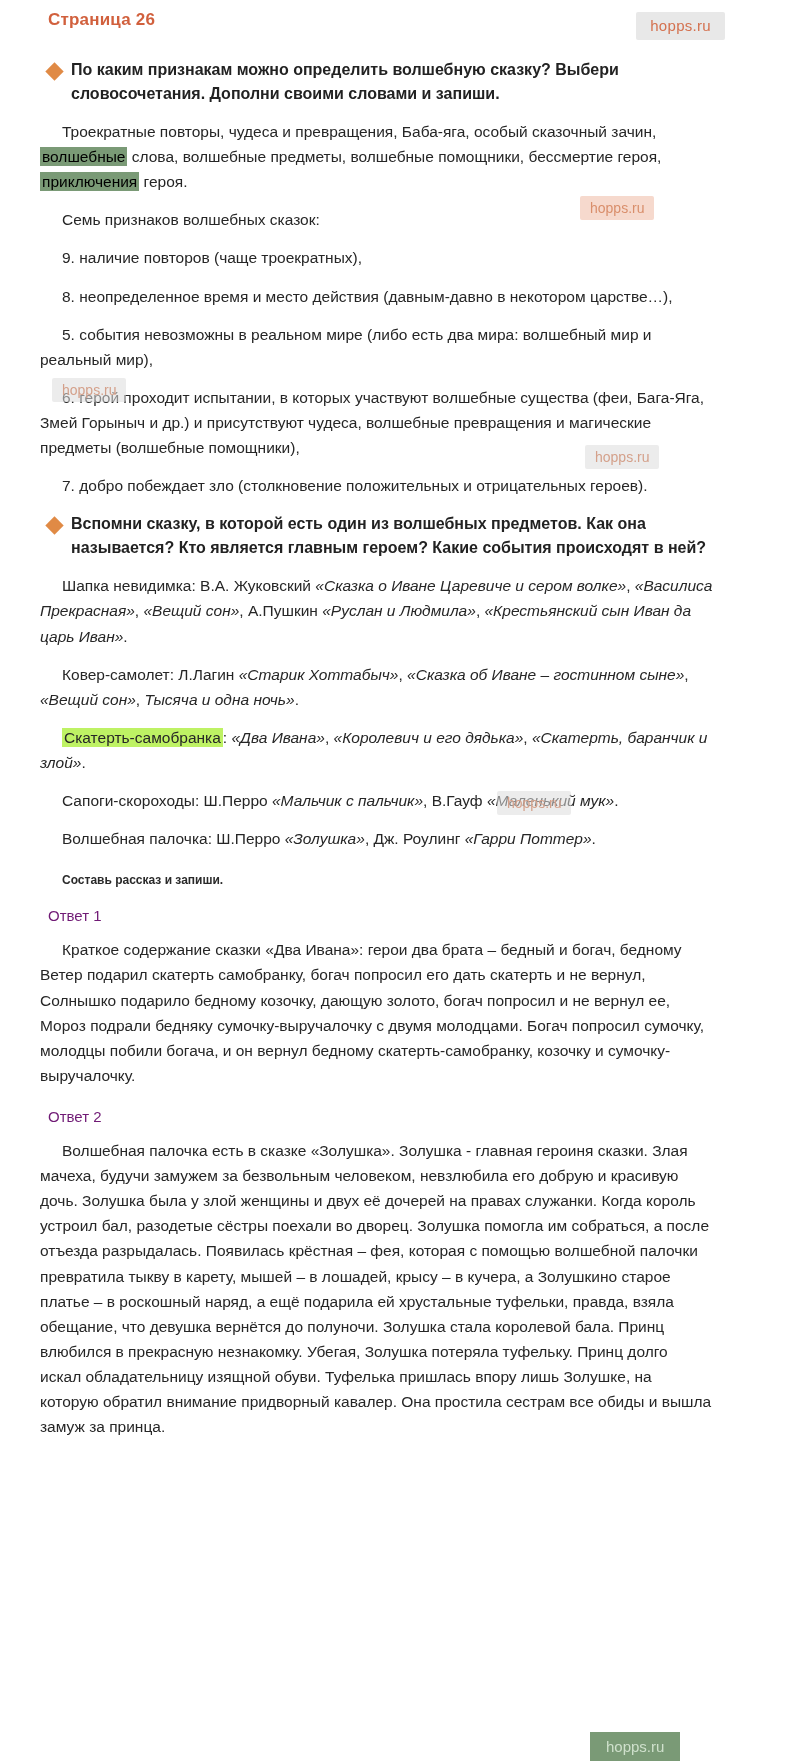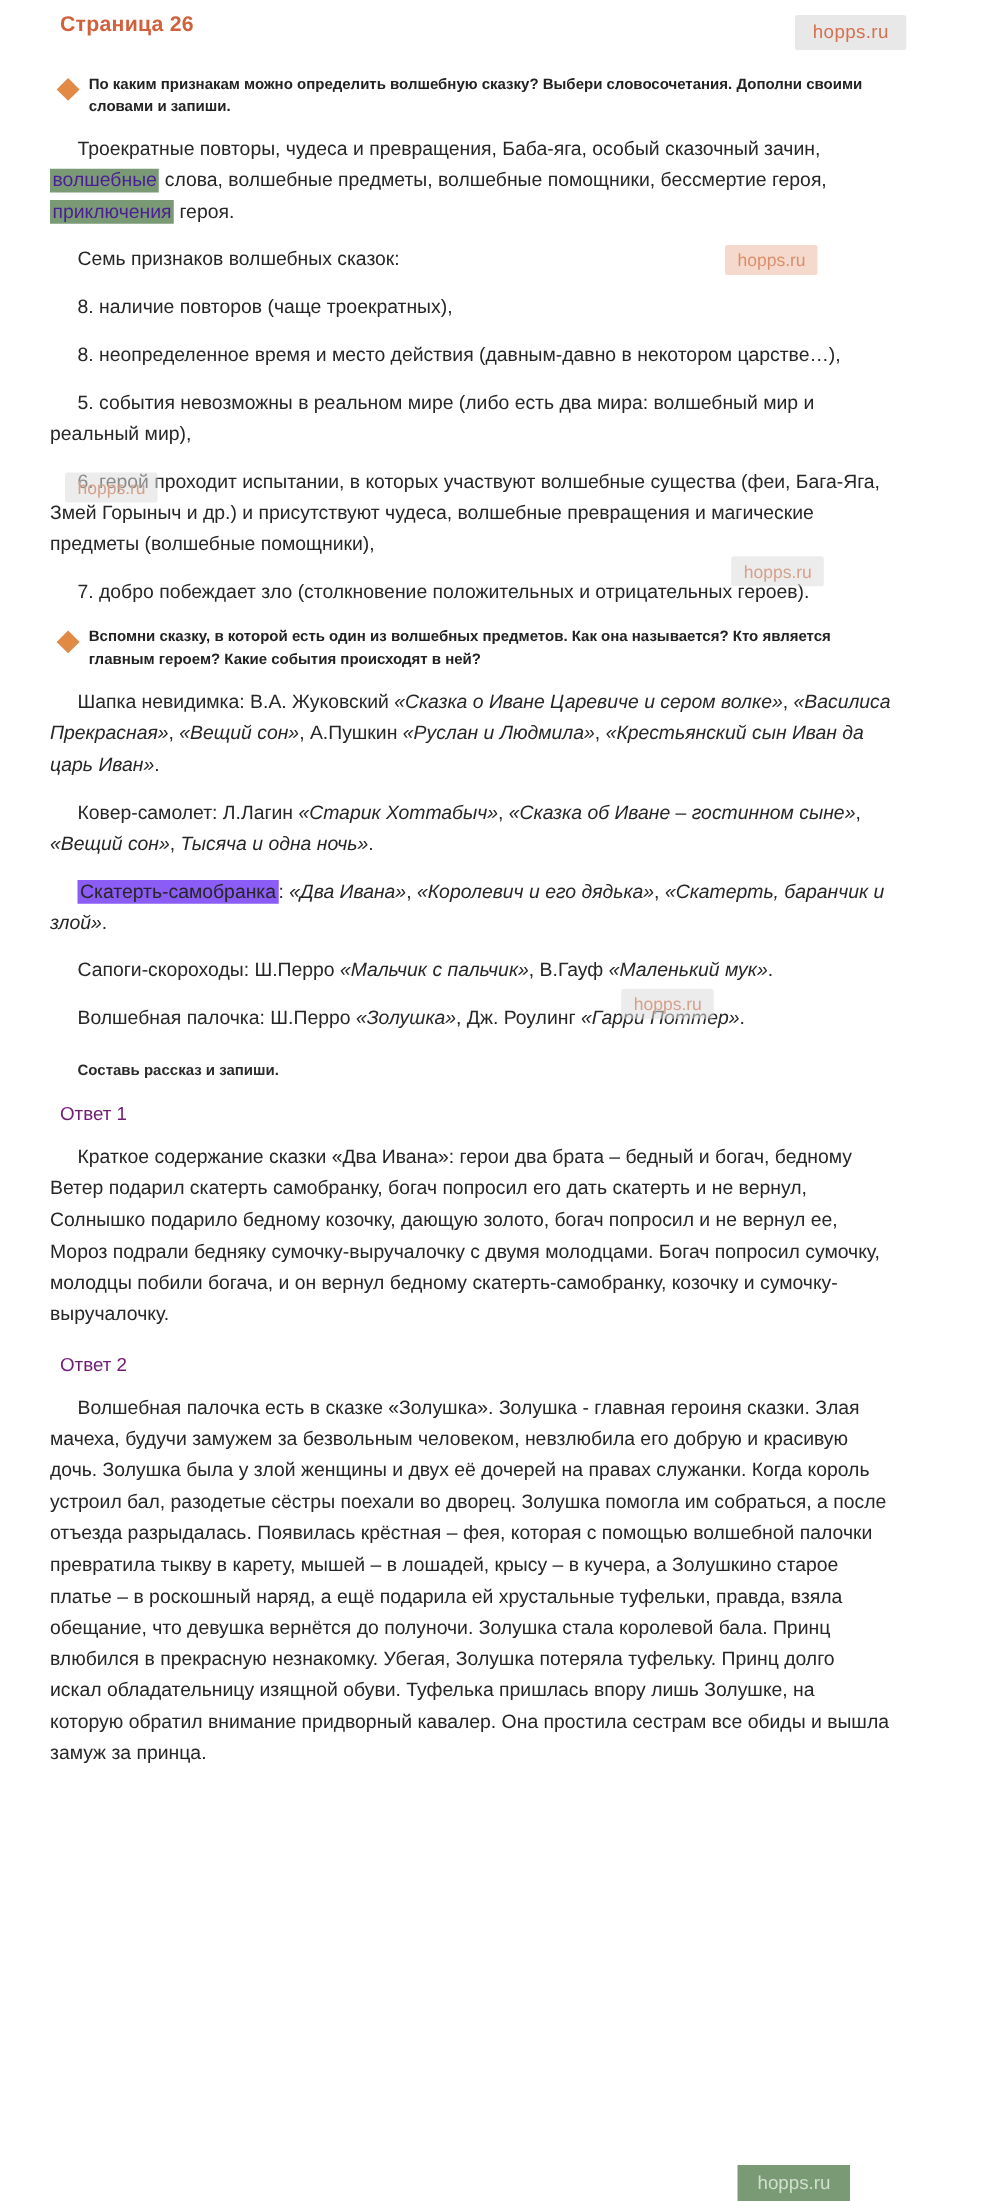--- a/index.html
+++ b/index.html
@@ -66,21 +66,21 @@
   }
   .q-diamond {
     flex: 0 0 auto;
     width: 13px;
     height: 13px;
     background: #e08a45;
     transform: rotate(45deg);
     margin: 7px 10px 0 8px;
   }
   .q-text {
-    font-size: 12px;
+    font-size: 16px;
     font-weight: bold;
     line-height: 1.5;
     color: #222;
   }
   
   p.para {
     font-size: 15.5px;
     line-height: 1.62;
     margin: 13px 0;
     text-indent: 22px;
@@ -93,25 +93,25 @@
     text-indent: 22px;
   }
   .answer-label {
     font-size: 15px;
     margin: 20px 0 10px 0;
     text-indent: 8px;
     color: #701a75;
   }
   .hl-green {
     background: #7a9a76;
-    color: #4c1d95;
+    color: #000000;
     padding: 1px 2px;
   }
   .hl-pink {
-    background: #8b5cf6;
+    background: #bef264;
     padding: 1px 2px;
   }
   .italic { font-style: italic; }
   .wm-bottom {
     position: absolute;
     left: 590px;
     bottom: 0px;
     background: #7a9a76;
     color: #cfe0cc;
     font-size: 15px;
@@ -135,21 +135,21 @@
 
   <div class="q-head">
     <span class="q-diamond"></span>
     <span class="q-text">По каким признакам можно определить волшебную сказку? Выбери словосочетания. Дополни своими словами и запиши.</span>
   </div>
 
   <p class="para"><span>Троекратные повторы, чудеса и превращения, Баба-яга, особый сказочный зачин, </span><span class="hl-green">волшебные</span><span> слова, волшебные предметы, волшебные помощники, бессмертие героя, </span><span class="hl-green">приключения</span><span> героя.</span></p>
 
   <p class="para">Семь признаков волшебных сказок:</p>
 
-  <p class="para">8. наличие повторов (чаще троекратных),</p>
+  <p class="para">9. наличие повторов (чаще троекратных),</p>
   <p class="para">8. неопределенное время и место действия (давным-давно в некотором царстве…),</p>
   <p class="para">5. события невозможны в реальном мире (либо есть два мира: волшебный мир и реальный мир),</p>
   <p class="para">6. герой проходит испытании, в которых участвуют волшебные существа (феи, Бага-Яга, Змей Горыныч и др.) и присутствуют чудеса, волшебные превращения и магические предметы (волшебные помощники),</p>
   <p class="para">7. добро побеждает зло (столкновение положительных и отрицательных героев).</p>
 
   <div class="q-head">
     <span class="q-diamond"></span>
     <span class="q-text">Вспомни сказку, в которой есть один из волшебных предметов. Как она называется? Кто является главным героем? Какие события происходят в ней?</span>
   </div>
 

